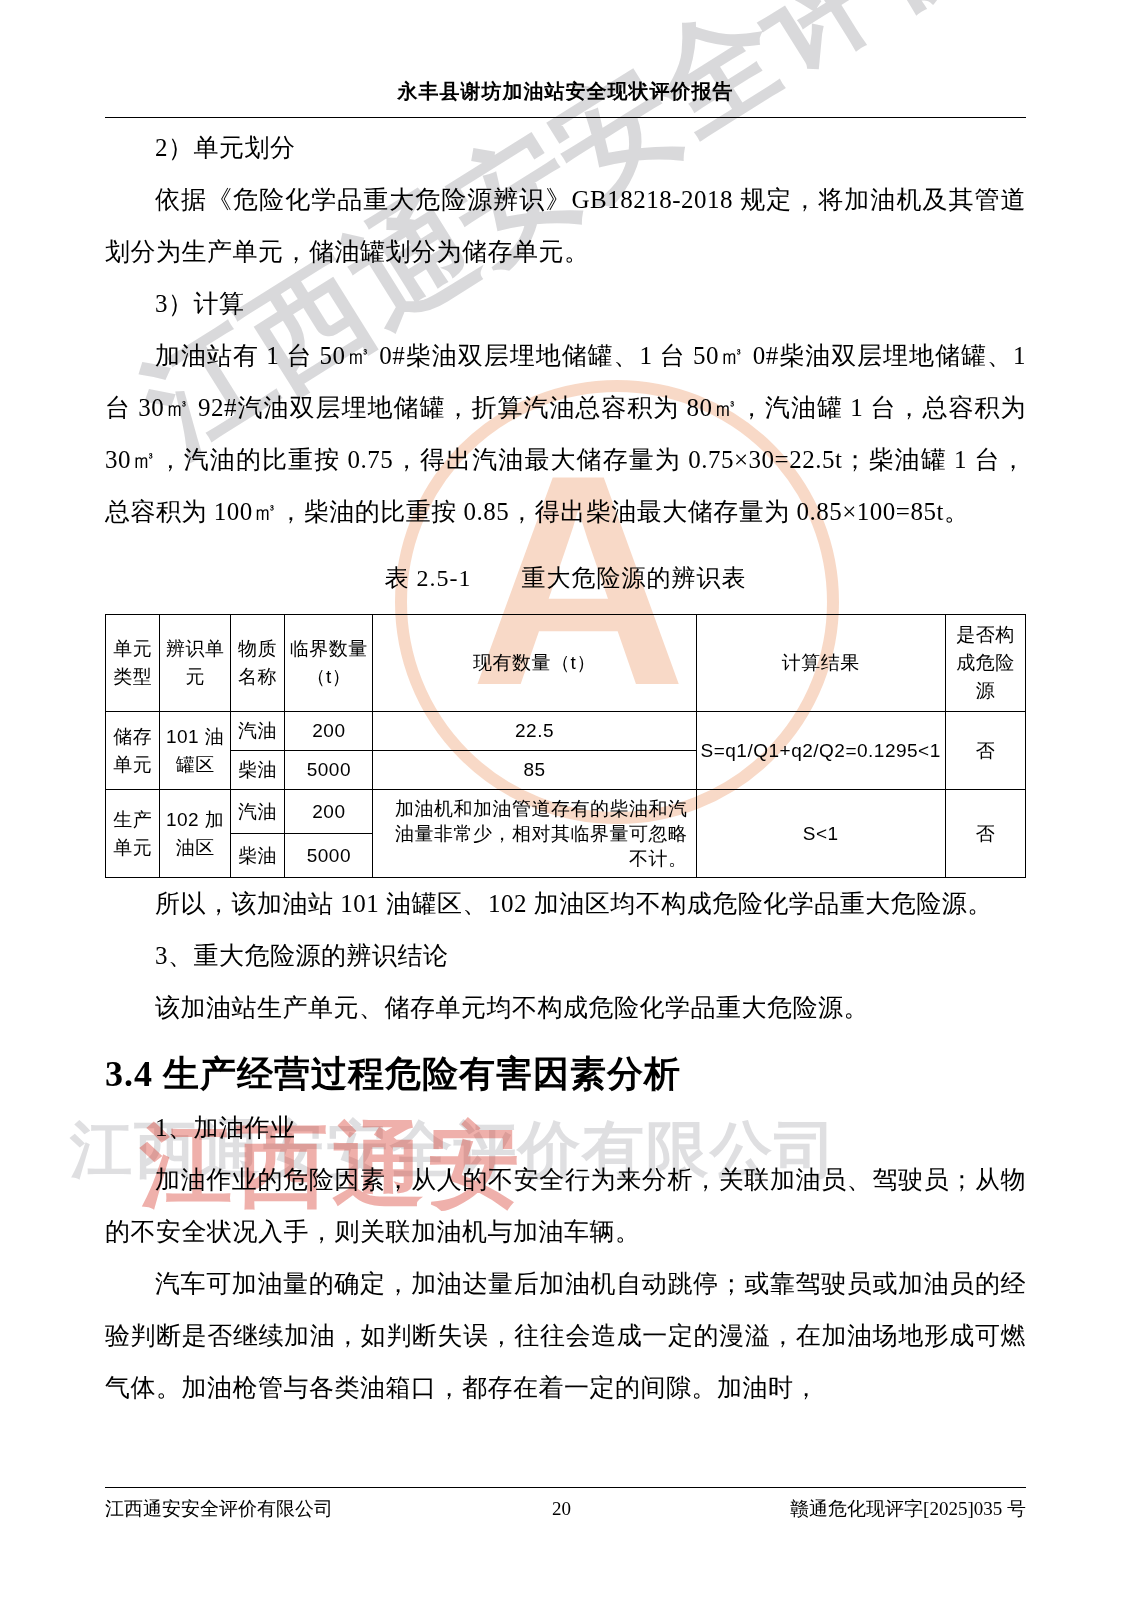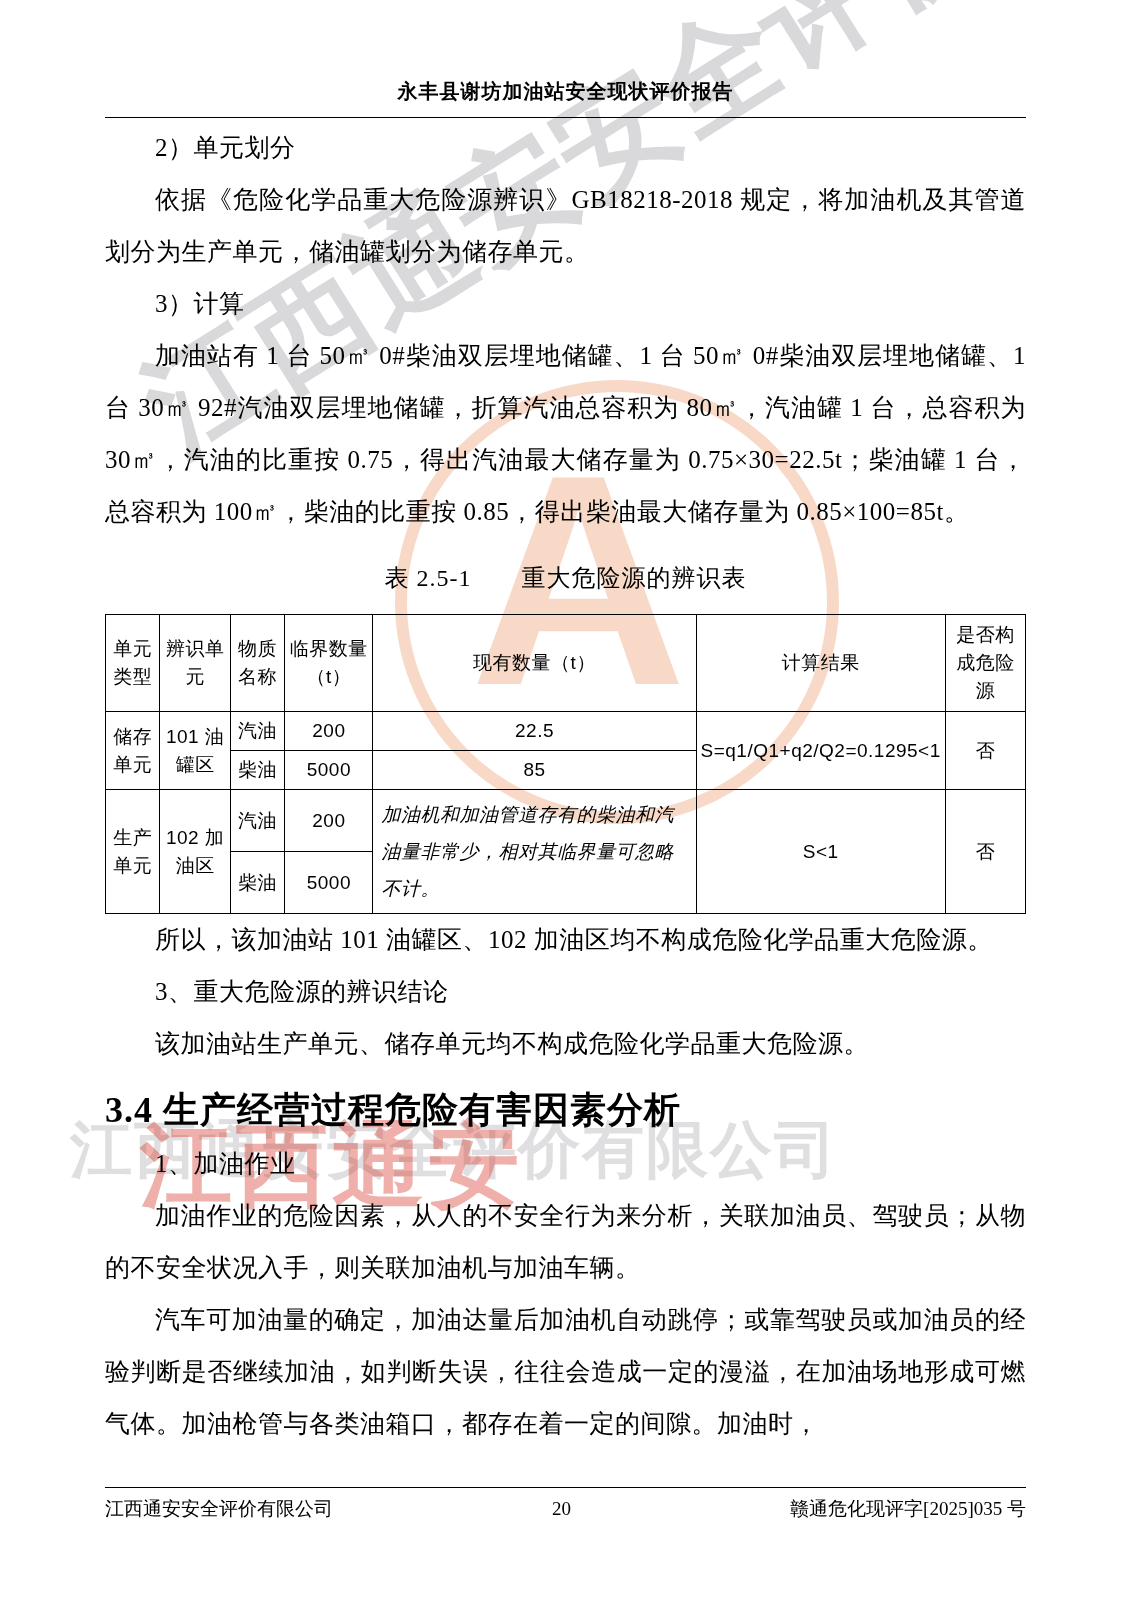--- a/index.html
+++ b/index.html
@@ -143,24 +143,23 @@
     text-align: center;
     vertical-align: middle;
     padding: 5px 4px;
     line-height: 28px;
   }
   table.hazard td.head {
     font-weight: normal;
     padding: 6px 4px;
   }
   table.hazard td.note {
-    text-align: left;
+    text-align: right;
     padding: 6px 8px;
-    line-height: 37px;
-    font-style: italic;
+    line-height: 25px;
   }
 
   
   .footer {
     position: absolute;
     left: 105px;
     right: 105px;
     bottom: 78px;
     z-index: 2;
   }

